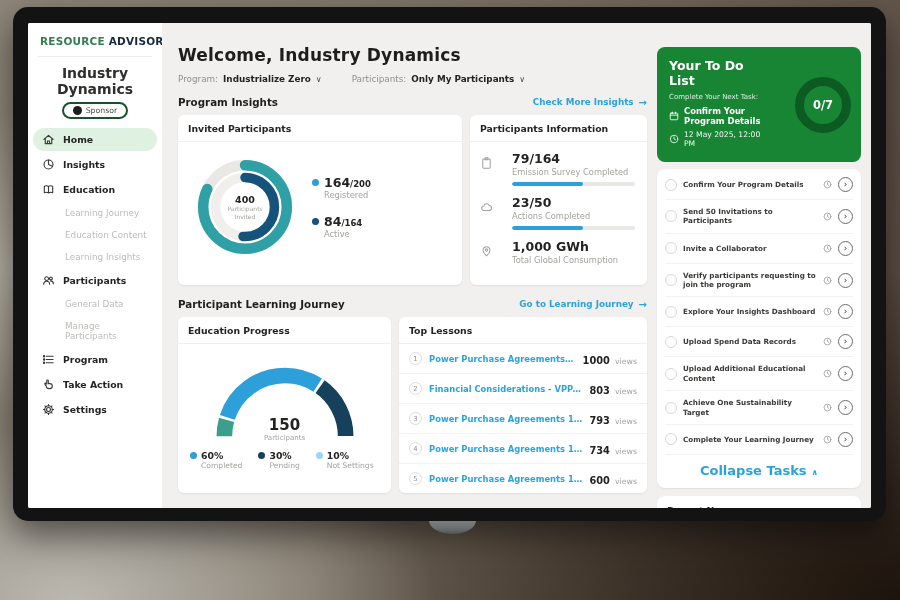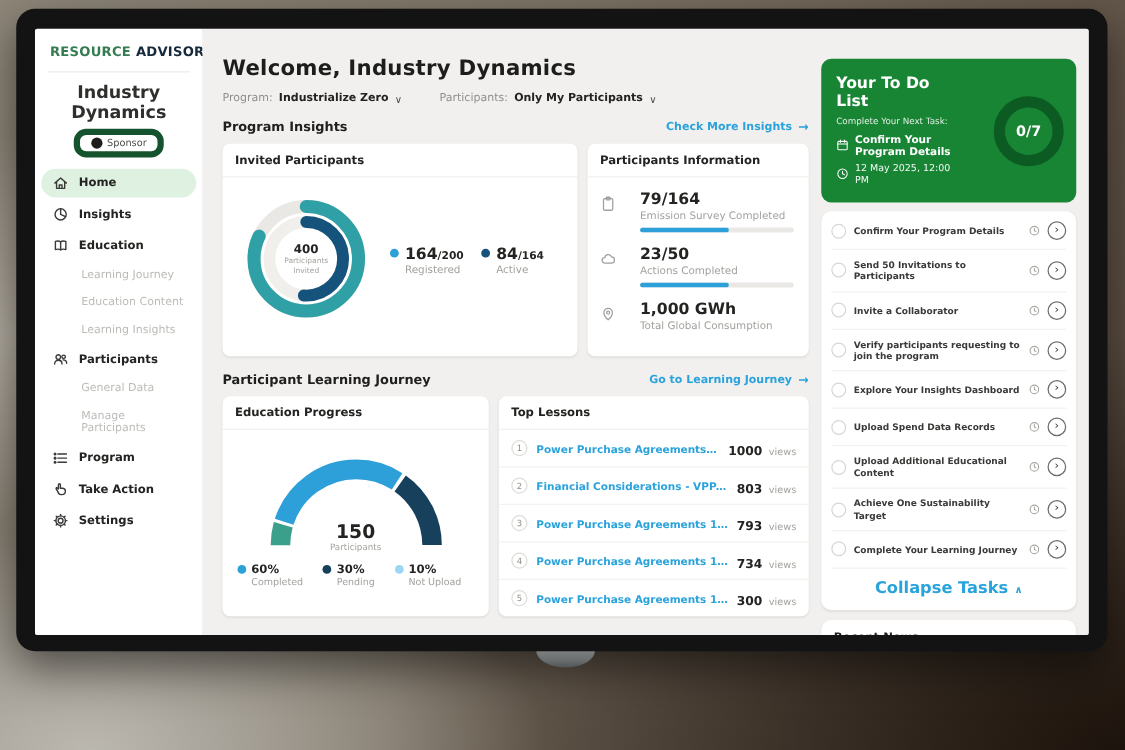--- a/index.html
+++ b/index.html
@@ -22,21 +22,21 @@
 
   
   .sidebar{width:134px;background:#fff;flex-shrink:0;padding-top:11px;}
   .logo{padding:0 12px;font-size:10.5px;font-weight:bold;letter-spacing:.2px;white-space:nowrap;}
   .logo .p1{color:var(--brand-green);}
   .logo .p2{color:#15293b;}
   .logo sup{font-size:7px;color:#15293b;}
   .logo-div{border-bottom:1px solid #ececea;margin:9px 10px 8px;}
   .org{font-size:14px;font-weight:bold;color:#2f2f2d;text-align:center;}
   .badge-row{display:flex;justify-content:center;margin:5px 0 9px;}
-  .badge{display:inline-flex;align-items:center;gap:4px;border:5px solid #14532d;border-radius:10px;
+  .badge{display:inline-flex;align-items:center;gap:4px;border:2px solid #14532d;border-radius:10px;
     padding:2px 9px;font-size:7.8px;color:#4c4c48;background:#fff;}
   .badge-dot{width:9px;height:9px;border-radius:50%;background:#1d1d1b;display:inline-flex;align-items:center;justify-content:center;color:#fff;font-size:6px;}
   .nav{padding:0 5px;}
   .nav-item{display:flex;align-items:center;gap:8px;padding:5px 9px;margin:2px 0;border-radius:14px;
     font-size:9.3px;font-weight:bold;color:#242422;cursor:pointer;}
   .nav-item.active{background:var(--active-item-bg);}
   .nav-item.sub{padding-left:32px;color:#bcbcb8;font-weight:normal;font-size:8.8px;}
   .nav-item svg{flex-shrink:0;}
   .ic{stroke:#3a3a38;fill:none;stroke-width:1.2;stroke-linecap:round;stroke-linejoin:round;}
 
@@ -62,21 +62,21 @@
   .card-invited{width:284px;}
   .inv-body{display:flex;align-items:center;gap:10px;padding:8px 8px 10px 10px;}
   .donut-wrap{position:relative;width:114px;height:114px;flex-shrink:0;}
   .ring-track{stroke:#e9e8e5;fill:none;}
   .ring-track2{stroke:#f0efec;fill:none;}
   .ring-outer{stroke:var(--teal);fill:none;}
   .ring-inner{stroke:var(--navy);fill:none;}
   .donut-center{position:absolute;inset:0;display:flex;flex-direction:column;align-items:center;justify-content:center;text-align:center;}
   .donut-center .v{font-size:9.5px;font-weight:bold;color:#232321;}
   .donut-center .l{font-size:6px;color:#a2a29e;width:50px;line-height:1.25;}
-  .legend-col{display:flex;flex-direction:row;gap:14px;}
+  .legend-col{display:flex;flex-direction:column;gap:14px;}
   .leg-item{display:flex;flex-direction:column;}
   .leg-top{display:flex;align-items:center;gap:5px;}
   .dot{width:7px;height:7px;border-radius:50%;flex-shrink:0;}
   .dot-blue{background:var(--blue);}
   .dot-navy{background:var(--navy);}
   .dot-lblue{background:var(--light-blue);}
   .dot-gnavy{background:var(--gauge-navy);}
   .leg-val{font-size:12.5px;font-weight:bold;color:#232321;}
   .leg-val small{font-size:8.5px;font-weight:bold;}
   .leg-lab{font-size:8.3px;color:#a2a29e;margin-left:12px;}
@@ -379,21 +379,21 @@
                       <span class="dot dot-gnavy"></span>
                       <span>30%</span>
                     </div>
                   <span class="eleg-lab">Pending</span>
                 </div>
                 <div class="eleg">
                   <div class="eleg-top">
                       <span class="dot dot-lblue"></span>
                       <span>10%</span>
                     </div>
-                  <span class="eleg-lab">Not Upload</span>
+                  <span class="eleg-lab">Not Settings</span>
                 </div>
               </div>
             </div>
           </div>
 
           <div class="card card-lessons">
             <div class="card-h">Top Lessons</div>
             <div class="lesson">
               <span class="rank">1</span>
               <span class="lesson-t">Power Purchase Agreements 101</span>
@@ -410,21 +410,21 @@
               <span class="views"><b>793</b> <span>views</span></span>
             </div>
             <div class="lesson">
               <span class="rank">4</span>
               <span class="lesson-t">Power Purchase Agreements 102</span>
               <span class="views"><b>734</b> <span>views</span></span>
             </div>
             <div class="lesson">
               <span class="rank">5</span>
               <span class="lesson-t">Power Purchase Agreements 103</span>
-              <span class="views"><b>300</b> <span>views</span></span>
+              <span class="views"><b>600</b> <span>views</span></span>
             </div>
           </div>
         </div>
       </div>
 
       <div class="rightpanel">
         <div class="todo-green">
           <div>
             <div class="tg-title">Your To Do List</div>
             <div class="tg-sub">Complete Your Next Task:</div>

